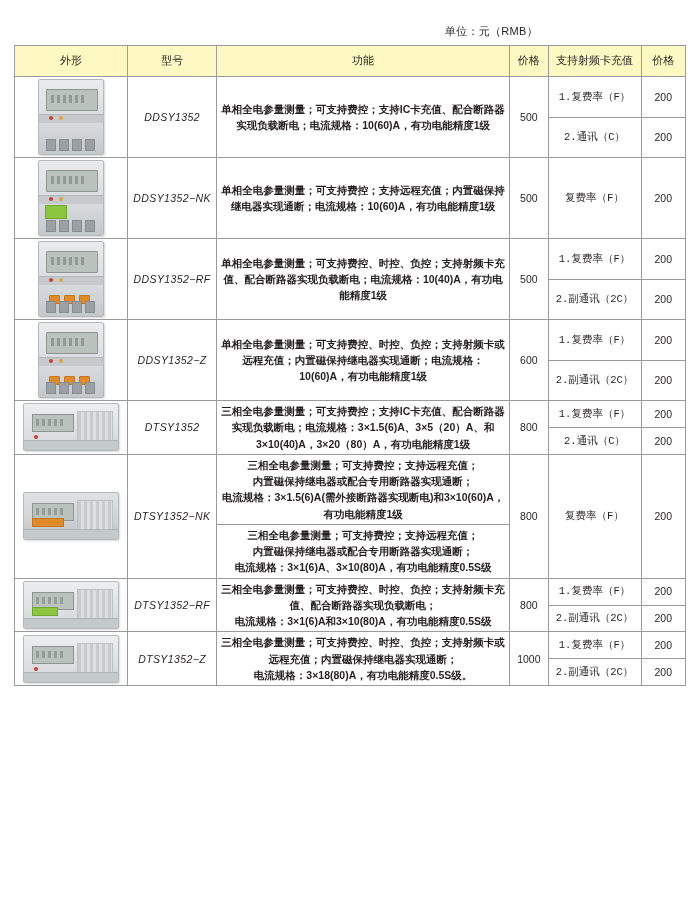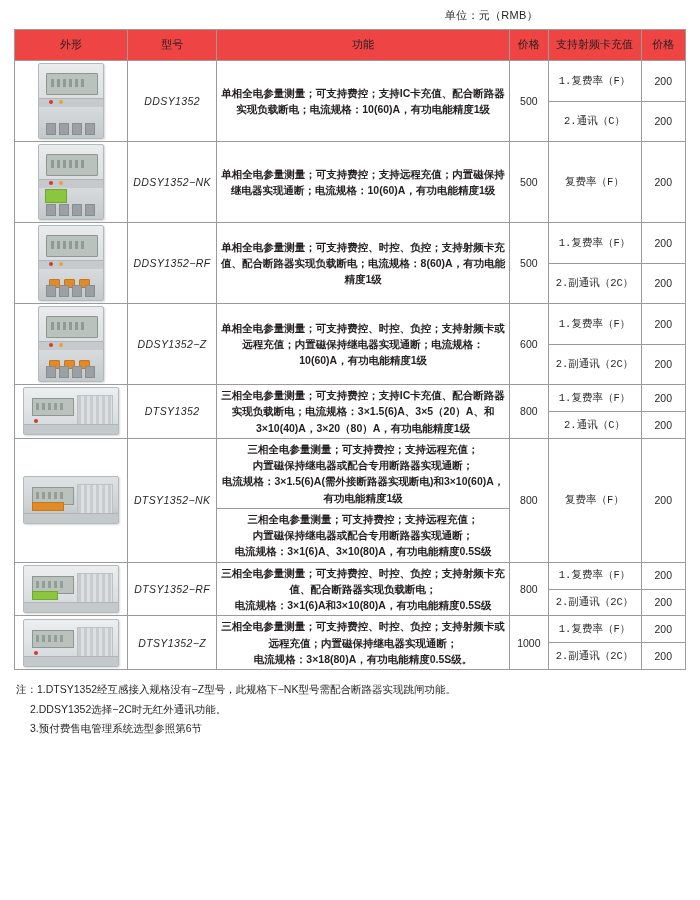--- a/index.html
+++ b/index.html
@@ -12,21 +12,21 @@
     background: #ffffff;
     font-family: "Liberation Sans", "DejaVu Sans", sans-serif;
     color: #231f20;
     -webkit-font-smoothing: antialiased;
   }
   .page {
     position: relative;
     width: 556px;
     height: 900px;
     box-sizing: border-box;
-    padding: 0 14px;
+    padding: 16px 14px;
     border-radius: 26px;
   }
   .unit-line {
     text-align: right;
     font-size: 11px;
     color: #231f20;
     padding: 8px 4px 6px 0;
     letter-spacing: 0.3px;
   }
   table.spec {
@@ -41,21 +41,21 @@
     text-align: center;
     font-size: 10.5px;
     color: #231f20;
     padding: 2px 3px;
     line-height: 1.55;
   }
   table.spec thead th {
     height: 26px;
     font-weight: normal;
     font-size: 11px;
-    background: #ef4444;
+    background: #fef9c3;
   }
   col.c-img { width: 112px; }
   col.c-model { width: 88px; }
   col.c-func { width: 290px; }
   col.c-price { width: 38px; }
   col.c-aux { width: 92px; }
   col.c-aux-price { width: 44px; }
 
   td.func {
     text-align: left;
@@ -273,21 +273,21 @@
               <div class="led l2"></div>
             <div class="lower"></div>
             <div class="btns"><i></i><i></i><i></i></div>
             <div class="term t1"></div>
               <div class="term t2"></div>
               <div class="term t3"></div>
               <div class="term t4"></div>
           </div>
         </td>
         <td rowspan="2" class="model">DDSY1352−RF</td>
-        <td rowspan="2" class="func">单相全电参量测量；可支持费控、时控、负控；支持射频卡充值、配合断路器实现负载断电；电流规格：8(60)A，有功电能精度1级</td>
+        <td rowspan="2" class="func">单相全电参量测量；可支持费控、时控、负控；支持射频卡充值、配合断路器实现负载断电；电流规格：10(40)A，有功电能精度1级</td>
         <td rowspan="2" class="price">500</td>
         <td class="aux">1.复费率（F）</td>
         <td class="auxprice">200</td>
       </tr>
       <tr>
         <td class="aux">2.副通讯（2C）</td>
         <td class="auxprice">200</td>
       </tr>
 
       <tr>
@@ -398,19 +398,14 @@
         <td class="auxprice">200</td>
       </tr>
       <tr>
         <td class="aux">2.副通讯（2C）</td>
         <td class="auxprice">200</td>
       </tr>
 
     </tbody>
   </table>
 
-  <div class="notes">
-    <p>注：1.DTSY1352经互感接入规格没有−Z型号，此规格下−NK型号需配合断路器实现跳闸功能。</p>
-    <p class="indent1">2.DDSY1352选择−2C时无红外通讯功能。</p>
-    <p class="indent2">3.预付费售电管理系统选型参照第6节</p>
-  </div>
 
 </div>
 
 </body></html>

